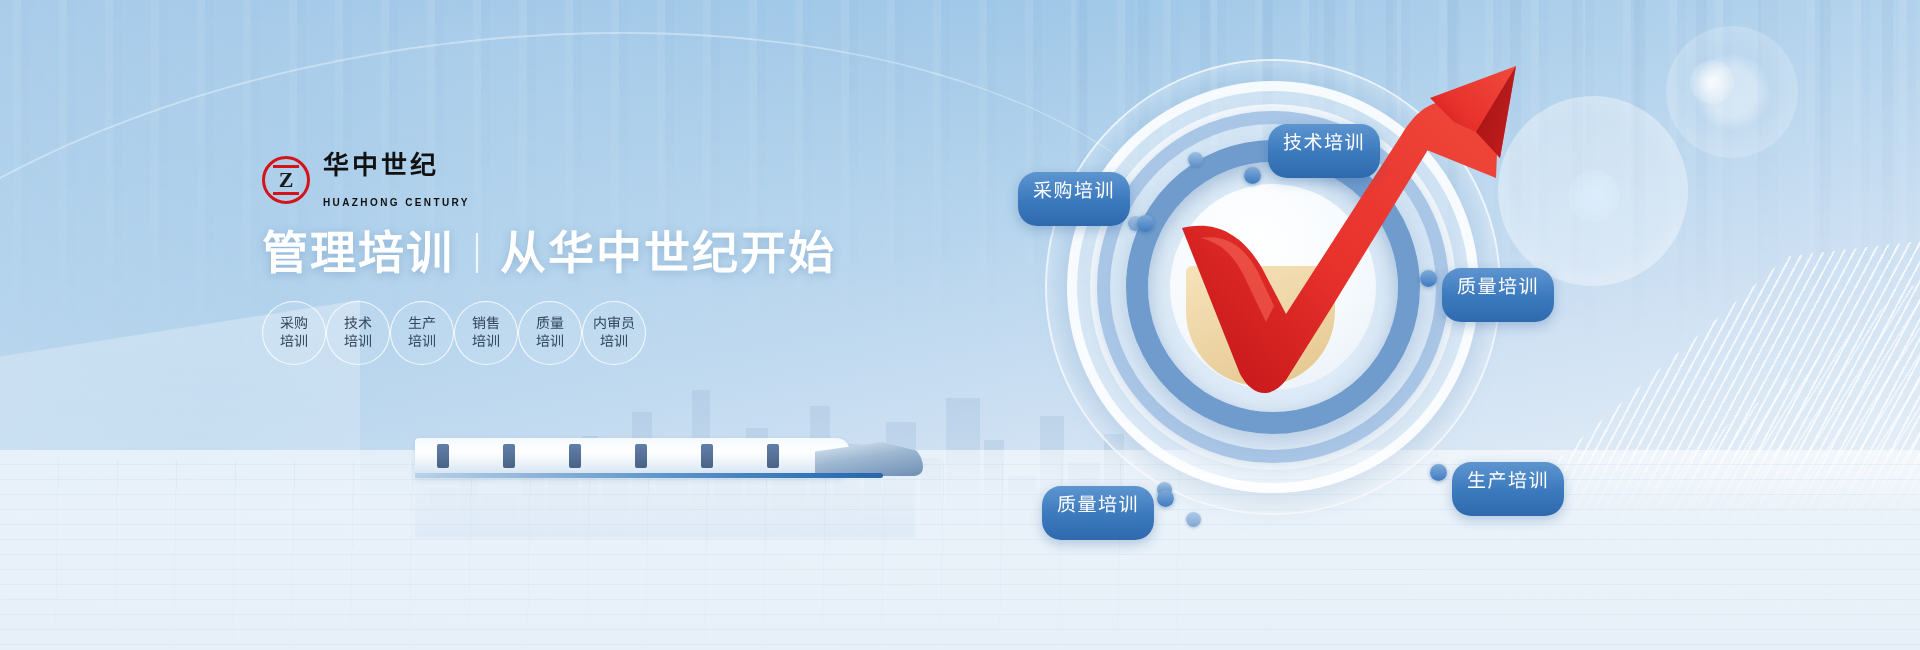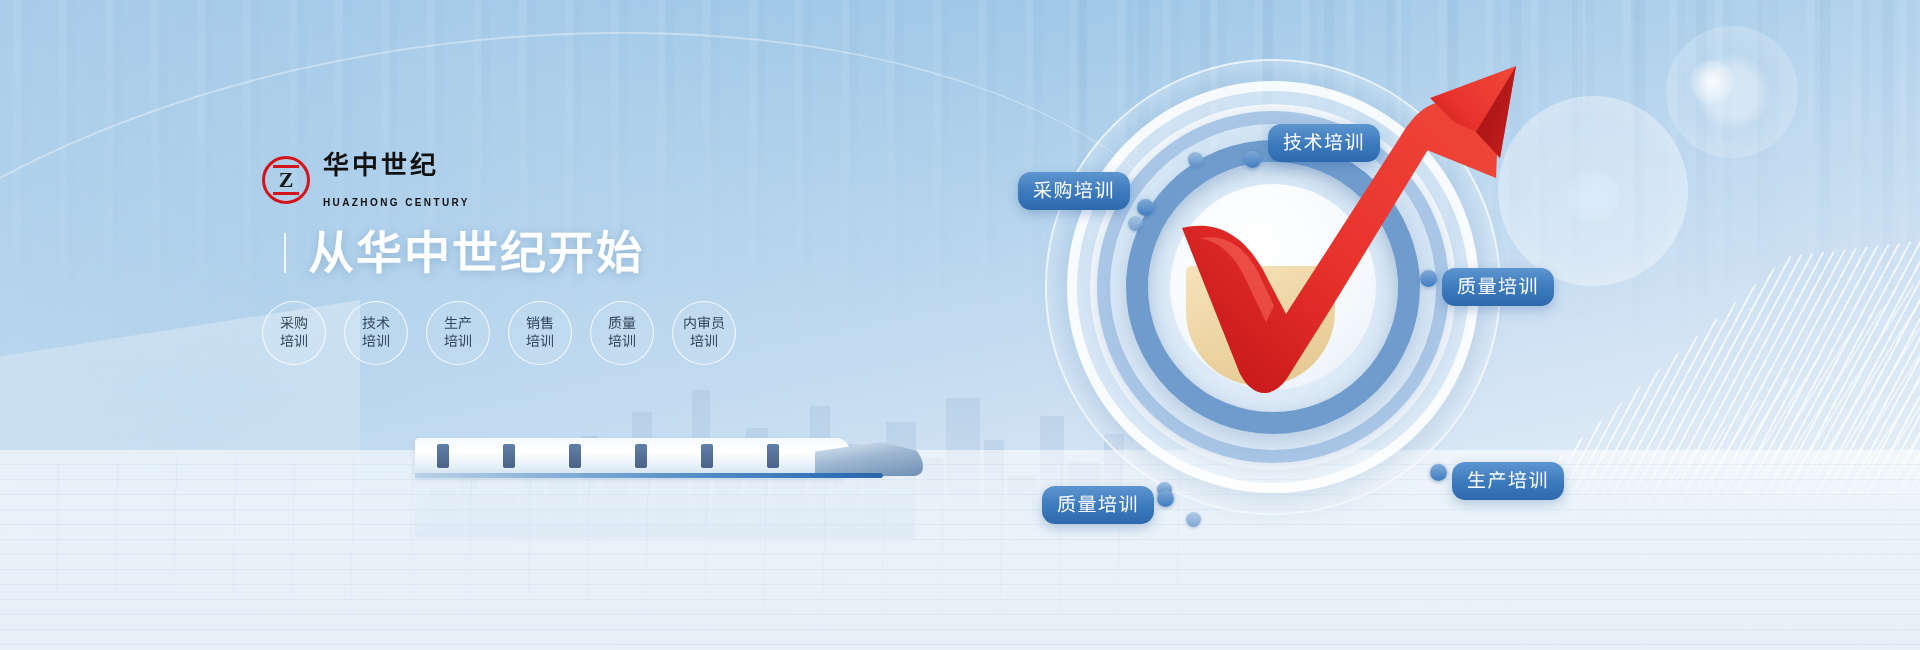--- a/index.html
+++ b/index.html
@@ -186,21 +186,21 @@
   .redbar{
     display:inline-block;
     background:linear-gradient(180deg,#e2161c 0%,#cf1117 55%,#bb0d13 100%);
     color:#fff;border-radius:7px;
     padding:9px 20px 11px;
     font:700 27px/1 "DejaVu Sans",sans-serif;letter-spacing:1.5px;
     box-shadow:0 3px 10px rgba(150,20,25,.28);
     margin-bottom:26px;white-space:nowrap;
   }
 
-  .chips{display:flex;align-items:flex-end;gap:18px;}
+  .chips{display:flex;align-items:flex-end;gap:0;}
   .chip{
     width:62px;height:62px;border-radius:50%;
     border:1px solid rgba(255,255,255,.85);
     background:rgba(255,255,255,.08);
     display:flex;flex-direction:column;align-items:center;justify-content:center;
     font:400 14px/1.25 "DejaVu Sans",sans-serif;color:#33465c;
     flex:0 0 auto;
   }
   .chip span{display:block;}
 
@@ -228,22 +228,22 @@
     background:linear-gradient(160deg,#f6e3bb 0%,#ecd3a2 55%,#e3c68d 100%);
     border-radius:6px 6px 80px 80px;
   }
 
   .check{position:absolute;left:-8px;top:-14px;width:500px;height:500px;}
 
   
   .pill{
     position:absolute;
     background:linear-gradient(180deg,#5d95cf 0%,#3b79bd 55%,#2f69ad 100%);
-    color:#fff;border-radius:13px;
-    padding:9px 15px 10px;
+    color:#fff;border-radius:19px;
+    padding:9px 15px 26px;
     font:400 19px/1 "DejaVu Sans",sans-serif;letter-spacing:1.5px;
     white-space:nowrap;
     box-shadow:0 4px 12px rgba(45,95,155,.30);
   }
   .pill::after{
     content:"";position:absolute;width:17px;height:17px;border-radius:50%;
     background:linear-gradient(180deg,#7fa9d8,#3f7cc0);
     box-shadow:0 1px 4px rgba(40,85,140,.45);
   }
   .pill.dot-r::after{right:-24px;bottom:-6px;}
@@ -340,20 +340,21 @@
       <div class="logo-mark">
         <div class="logo-z">Z</div>
       </div>
       <div class="logo-text">
         <div class="logo-cn">华中世纪</div>
         <div class="logo-en">HUAZHONG CENTURY</div>
       </div>
     </div>
 
     <div class="headline">
+      <span>管理培训</span>
       <span class="divider"></span>
       <span>从华中世纪开始</span>
     </div>
 
 
     <div class="chips">
       <div class="chip">
         <span>采购</span>
         <span>培训</span>
       </div>

